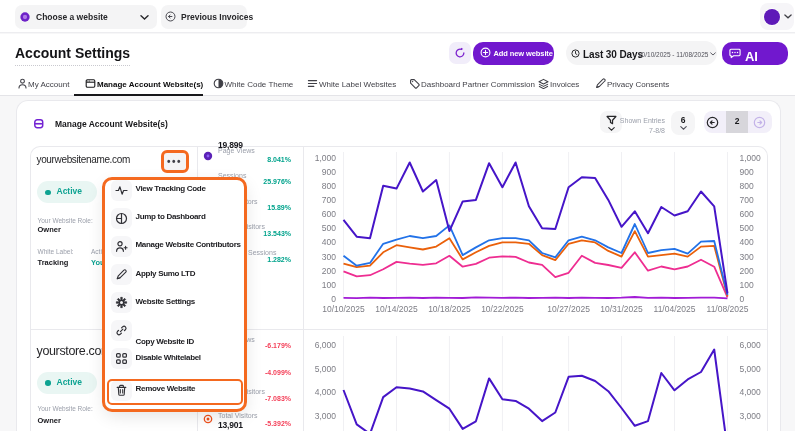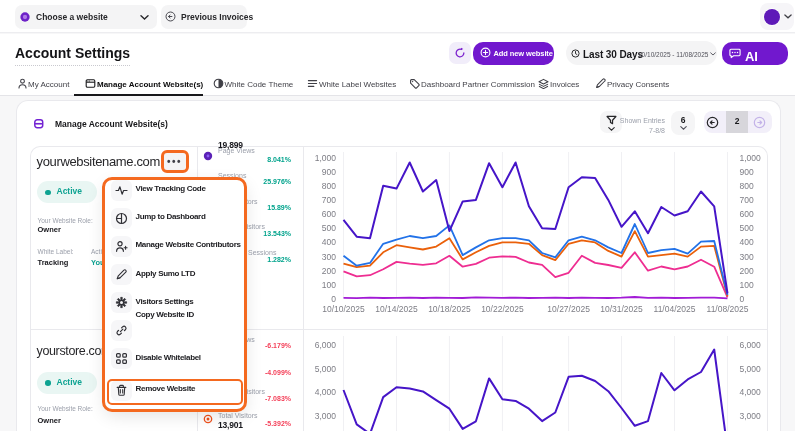--- a/index.html
+++ b/index.html
@@ -143,21 +143,21 @@
 <svg class="abs" style="left:753px;top:115.5px" width="13" height="13" viewBox="0 0 14 14">
     <circle cx="7" cy="7" r="5.6" fill="none" stroke="#c3b2e8" stroke-width="1.3"></circle>
     <path d="M5.2 7h4M7.5 5.2L9.3 7 7.5 8.8" fill="none" stroke="#c3b2e8" stroke-width="1.3" stroke-linecap="round" stroke-linejoin="round"></path>
   </svg>
 
 <div class="abs" style="left:30px;top:146px;width:737.5px;height:285px;border:1px solid #e9e9ed;border-bottom:none;border-radius:10px 10px 0 0"></div>
 <div class="abs" style="left:197px;top:146px;width:1px;height:285px;background:#e9e9ed"></div>
 <div class="abs" style="left:303px;top:146px;width:1px;height:285px;background:#e9e9ed"></div>
 <div class="abs" style="left:30px;top:329px;width:737.5px;height:1px;background:#e9e9ed"></div>
 
-<div class="abs" style="left:36.5px;top:154px;font-size:13px;letter-spacing:-0.35px;color:#27272a">yourwebsitename.com</div>
+<div class="abs" style="left:36.5px;top:154px;font-size:10px;letter-spacing:-0.35px;color:#27272a">yourwebsitename.com</div>
 <div class="abs" style="left:163px;top:152px;width:23px;height:19px;background:#f4f4f5;border-radius:6px"></div>
 <div class="abs" style="left:167px;top:155.5px;width:18px;letter-spacing:1.5px;font-size:10px;font-weight:bold;color:#3f3f46">•••</div>
 <div class="abs" style="left:37px;top:181px;width:60px;height:22px;background:#e9f6f3;border-radius:11px"></div>
 <div class="abs" style="left:45px;top:189.5px;width:5.5px;height:5.5px;border-radius:50%;background:#0ea392"></div>
 <div class="abs" style="left:56.5px;top:186px;font-size:8.5px;font-weight:bold;color:#0ea392">Active</div>
 <div class="abs" style="left:37.5px;top:216.5px;font-size:6.5px;color:#9ca0ab">Your Website Role:</div>
 <div class="abs" style="left:37.5px;top:225px;font-size:7.5px;font-weight:bold;color:#17171c">Owner</div>
 <div class="abs" style="left:37.5px;top:248px;font-size:6.5px;color:#9ca0ab">White Label:</div>
 <div class="abs" style="left:37.5px;top:257.5px;font-size:7.5px;font-weight:bold;color:#17171c">Tracking</div>
 <div class="abs" style="left:91px;top:248px;font-size:6.5px;color:#9ca0ab">Active Plan:</div>
@@ -298,29 +298,29 @@
     </svg>
   </div>
 <div class="abs mtext" style="top:268.5px">Apply Sumo LTD</div>
 <div class="abs mchip" style="top:292.0px">
     <svg width="13" height="13" viewBox="0 0 13 13">
       <path d="M9.33 5.85L11.64 5.69L11.64 7.31L9.33 7.15ZM8.96 8.04L10.71 9.56L9.56 10.71L8.04 8.96ZM7.15 9.33L7.31 11.64L5.69 11.64L5.85 9.33ZM4.96 8.96L3.44 10.71L2.29 9.56L4.04 8.04ZM3.67 7.15L1.36 7.31L1.36 5.69L3.67 5.85ZM4.04 4.96L2.29 3.44L3.44 2.29L4.96 4.04ZM5.85 3.67L5.69 1.36L7.31 1.36L7.15 3.67ZM8.04 4.04L9.56 2.29L10.71 3.44L8.96 4.96Z" fill="#303036" stroke="#303036" stroke-width="0.7" stroke-linejoin="round"></path>
       <circle cx="6.5" cy="6.5" r="3.1" fill="#303036"></circle>
       <circle cx="6.5" cy="6.5" r="1.5" fill="#f4f4f5"></circle>
     </svg>
   </div>
-<div class="abs mtext" style="top:296.5px">Visitors Settings</div>
+<div class="abs mtext" style="top:296.5px">Website Settings</div>
 <div class="abs mchip" style="top:320.1px">
     <svg width="13" height="13" viewBox="0 0 13 13">
       <path d="M5.4 7.6l2.5-2.5" stroke="#303036" stroke-width="1.2" stroke-linecap="round"></path>
       <path d="M6.6 3.9l1.2-1.2a2 2 0 0 1 2.8 2.8L9.4 6.7" fill="none" stroke="#303036" stroke-width="1.2" stroke-linecap="round"></path>
       <path d="M6.4 9.1l-1.2 1.2a2 2 0 0 1-2.8-2.8l1.2-1.2" fill="none" stroke="#303036" stroke-width="1.2" stroke-linecap="round"></path>
     </svg>
   </div>
-<div class="abs mtext" style="top:310px">Copy Website ID</div>
+<div class="abs mtext" style="top:337px">Copy Website ID</div>
 <div class="abs mchip" style="top:348.1px">
     <svg width="13" height="13" viewBox="0 0 13 13">
       <rect x="1.6" y="1.6" width="3.6" height="3.6" rx="1" fill="none" stroke="#303036" stroke-width="1.2"></rect>
       <rect x="7.8" y="1.6" width="3.6" height="3.6" rx="1" fill="none" stroke="#303036" stroke-width="1.2"></rect>
       <rect x="1.6" y="7.8" width="3.6" height="3.6" rx="1" fill="none" stroke="#303036" stroke-width="1.2"></rect>
       <rect x="7.8" y="7.8" width="3.6" height="3.6" rx="1" fill="none" stroke="#303036" stroke-width="1.2"></rect>
     </svg>
   </div>
 <div class="abs mtext" style="top:352.6px">Disable Whitelabel</div>
 <div class="abs mchip" style="top:379.5px">

